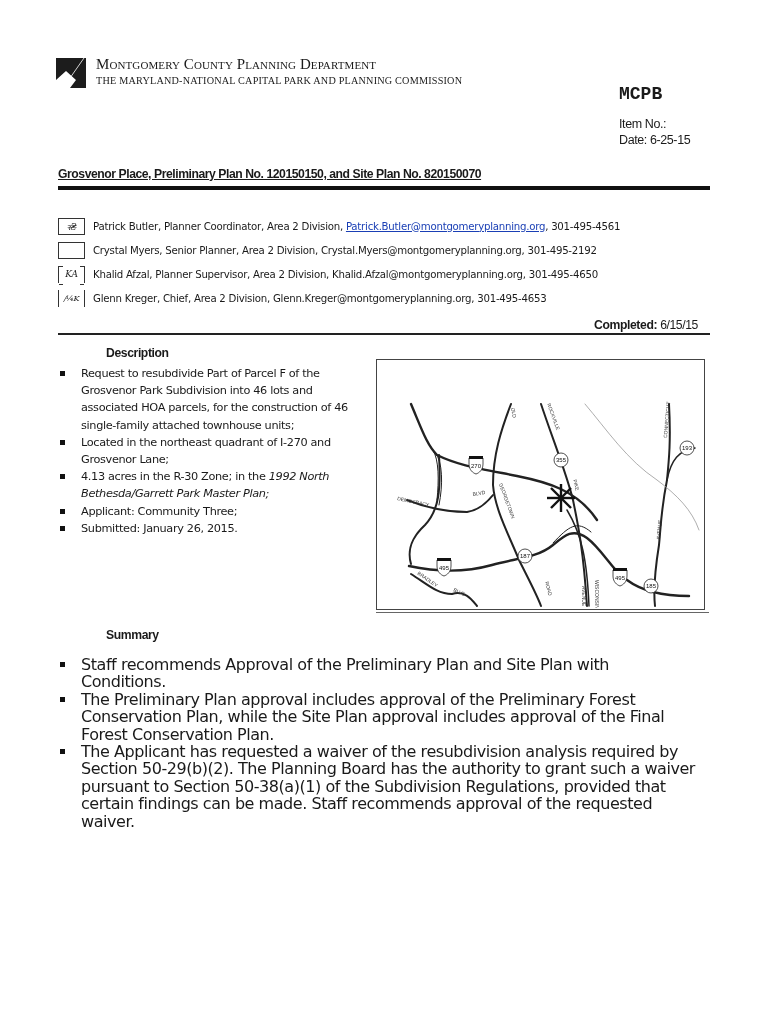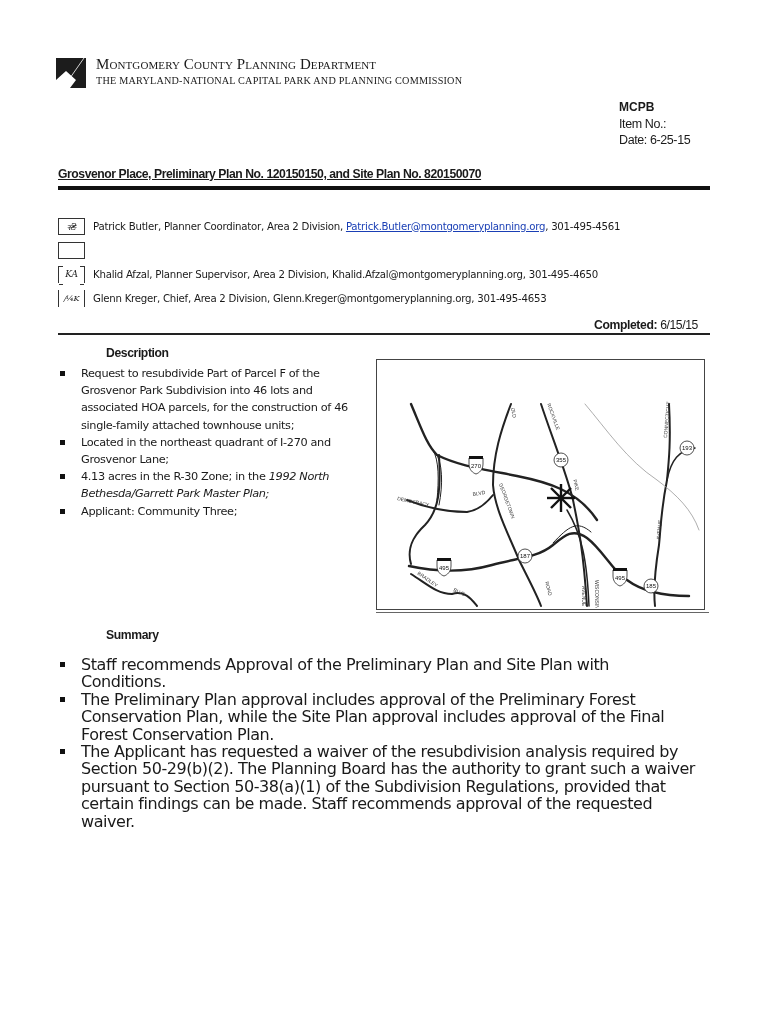--- a/index.html
+++ b/index.html
@@ -1,21 +1,21 @@
 <!DOCTYPE html>
 <html><head>
   <meta charset="utf-8">
   <style>
     html, body { margin: 0; padding: 0; background: #ffffff; }
     body { width: 770px; height: 1024px; position: relative; overflow: hidden; color: #1a1a1a; }
     .abs { position: absolute; }
     .logo { left: 56px; top: 58px; width: 30px; height: 30px; }
     .org-title { left: 96px; top: 56px; font-family: "Liberation Serif", serif; font-size: 15px; letter-spacing: 0.1px; font-variant: small-caps; white-space: nowrap; }
     .org-sub { left: 96px; top: 75px; font-family: "Liberation Serif", serif; font-size: 10.2px; letter-spacing: 0.2px; white-space: nowrap; }
-    .mcpb { left: 619px; top: 100px; font-family: Liberation Sans, sans-serif; font-size: 12px; font-weight: bold; }
+    .mcpb { left: 619px; top: 84px; font-family: Liberation Mono, monospace; font-size: 18px; font-weight: bold; }
     .item-no { left: 619px; top: 117px; font-family: "Liberation Sans", sans-serif; font-size: 12.5px; letter-spacing: -0.4px; }
     .date { left: 619px; top: 133px; font-family: "Liberation Sans", sans-serif; font-size: 12.5px; letter-spacing: -0.4px; }
     .plan-title { left: 58px; top: 167px; font-family: "Liberation Sans", sans-serif; font-size: 12.2px; font-weight: bold; letter-spacing: -0.45px; white-space: nowrap; text-decoration: underline; }
     .rule-thick { left: 58px; top: 186px; width: 652px; height: 4px; background: #111; }
     .staff-list { left: 58px; top: 214px; width: 660px; }
     .staff-row { display: flex; align-items: center; height: 24px; font-family: "DejaVu Sans", sans-serif; font-size: 10.2px; letter-spacing: -0.25px; white-space: nowrap; }
     .sig { width: 27px; height: 17px; margin-right: 8px; box-sizing: border-box; position: relative; display: flex; align-items: center; justify-content: center; font-family: "DejaVu Serif", serif; font-size: 9px; }
     .sig.box { border: 1px solid #333; }
     .sig.bracket { border-left: 1px solid #333; border-right: 1px solid #333; }
     .sig.bracket::before, .sig.bracket::after { content: ""; position: absolute; width: 4px; height: 17px; top: 0; border-top: 1px solid #333; border-bottom: 1px solid #333; }
@@ -63,20 +63,21 @@
   <div class="staff-row">
     <span class="sig box">
         <span class="sig-mark">ꝛ₴</span>
       </span>
     <span>
       <span>Patrick Butler, Planner Coordinator, Area 2 Division, </span><a class="link">Patrick.Butler@montgomeryplanning.org</a><span>, 301-495-4561</span>
     </span>
   </div>
   <div class="staff-row">
     <span class="sig box"></span>
+    <span>Crystal Myers, Senior Planner, Area 2 Division, Crystal.Myers@montgomeryplanning.org, 301-495-2192</span>
   </div>
   <div class="staff-row">
     <span class="sig bracket">
         <span class="sig-mark">KA</span>
       </span>
     <span>Khalid Afzal, Planner Supervisor, Area 2 Division, Khalid.Afzal@montgomeryplanning.org, 301-495-4650</span>
   </div>
   <div class="staff-row">
     <span class="sig tick">
         <span class="sig-mark" style="font-size:8px;">/¼K</span>
@@ -89,20 +90,21 @@
   <b>Completed:</b> <span>6/15/15</span>
 </div>
 <div class="abs rule-thin"></div>
 
 <div class="abs section-h desc-h">Description</div>
 <ul class="abs desc-list">
   <li>Request to resubdivide Part of Parcel F of the Grosvenor Park Subdivision into 46 lots and associated HOA parcels, for the construction of 46 single-family attached townhouse units;</li>
   <li>Located in the northeast quadrant of I-270 and Grosvenor Lane;</li>
   <li><span>4.13 acres in the R-30 Zone; in the </span><em>1992 North Bethesda/Garrett Park Master Plan;</em></li>
   <li>Applicant: Community Three;</li>
+  <li>Submitted:  January 26, 2015.</li>
 </ul>
 
 <div class="abs map-frame">
   <svg width="326" height="248" viewBox="0 0 326 248">
     <g fill="none" stroke="#222" stroke-linecap="round">
 
       <path d="M 34 44 C 45 70, 50 85, 60 95 C 80 105, 100 108, 140 116 C 170 122, 200 130, 220 160" stroke-width="2.4"></path>
       <path d="M 56 90 C 62 100, 62 120, 60 140" stroke-width="1"></path>
       <path d="M 58 92 C 66 102, 66 125, 62 145" stroke-width="1"></path>
 

